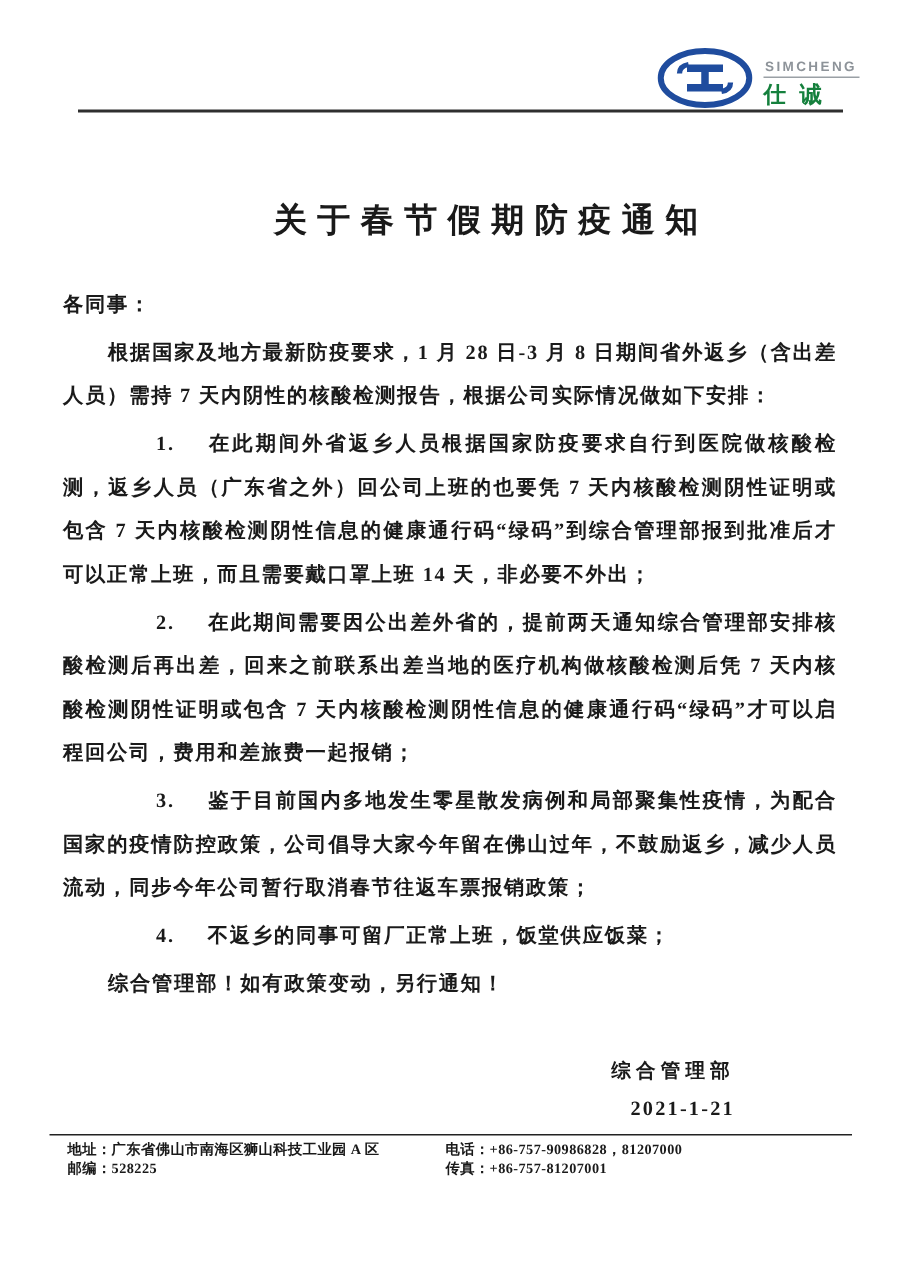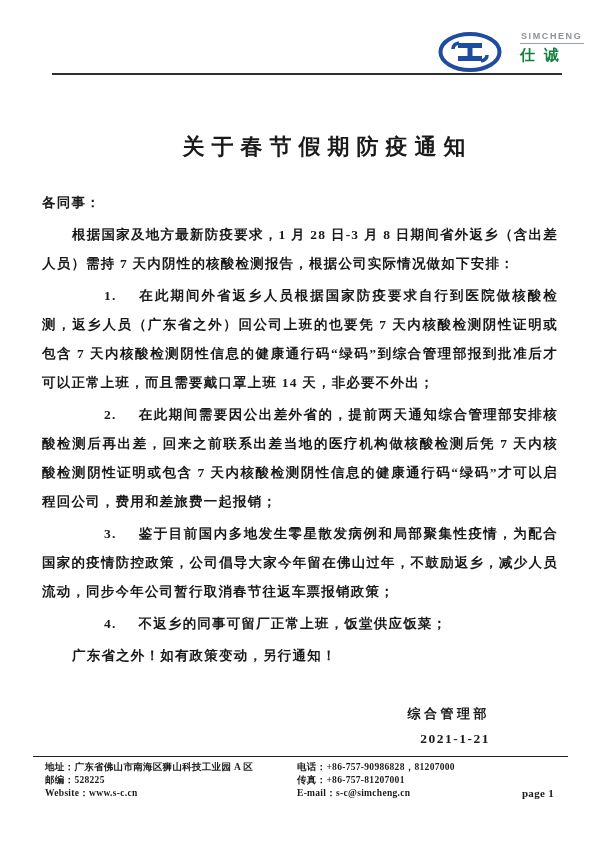--- a/index.html
+++ b/index.html
@@ -7,21 +7,21 @@
     position: relative;
     width: 600px;
     height: 848px;
     background: #ffffff;
     font-family: "Liberation Serif", "DejaVu Serif", serif;
     color: #1a1a1a;
     overflow: hidden;
   }
 
   
-  .logo { position: absolute; top: 31px; left: 437px; display: flex; align-items: flex-start; gap: 17px; }
+  .logo { position: absolute; top: 31px; left: 437px; display: flex; align-items: flex-end; gap: 6px; }
   .logo-mark { width: 66px; height: 42px; display: block; }
   .logo-text { display: flex; flex-direction: column; align-items: flex-start; }
   .logo-en {
     font-family: "Liberation Sans", "DejaVu Sans", sans-serif;
     font-size: 9px; font-weight: bold; color: #8d9399;
     letter-spacing: 1.6px; border-bottom: 1.5px solid #9aa0a5; padding: 0 2px 2px 1px;
   }
   .logo-cn { font-size: 15px; font-weight: bold; color: #15803d; letter-spacing: 9px; margin-top: 2px; }
   .header-rule { position: absolute; top: 73px; left: 52px; width: 510px; height: 2px; background: #2f2f2f; }
 
@@ -82,36 +82,31 @@
 
   <div class="body-text">
     <p>各同事：</p>
     <p class="indent">根据国家及地方最新防疫要求，1 月 28 日-3 月 8 日期间省外返乡（含出差人员）需持 7 天内阴性的核酸检测报告，根据公司实际情况做如下安排：</p>
 
     <p class="item"><span class="num">1.</span><span>在此期间外省返乡人员根据国家防疫要求自行到医院做核酸检测，返乡人员（广东省之外）回公司上班的也要凭 7 天内核酸检测阴性证明或包含 7 天内核酸检测阴性信息的健康通行码“绿码”到综合管理部报到批准后才可以正常上班，而且需要戴口罩上班 14 天，非必要不外出；</span></p>
     <p class="item"><span class="num">2.</span><span>在此期间需要因公出差外省的，提前两天通知综合管理部安排核酸检测后再出差，回来之前联系出差当地的医疗机构做核酸检测后凭 7 天内核酸检测阴性证明或包含 7 天内核酸检测阴性信息的健康通行码“绿码”才可以启程回公司，费用和差旅费一起报销；</span></p>
     <p class="item"><span class="num">3.</span><span>鉴于目前国内多地发生零星散发病例和局部聚集性疫情，为配合国家的疫情防控政策，公司倡导大家今年留在佛山过年，不鼓励返乡，减少人员流动，同步今年公司暂行取消春节往返车票报销政策；</span></p>
     <p class="item"><span class="num">4.</span><span>不返乡的同事可留厂正常上班，饭堂供应饭菜；</span></p>
 
-    <p class="indent">广东省之外！如有政策变动，另行通知！</p>
+    <p class="indent">综合管理部！如有政策变动，另行通知！</p>
   </div>
 
   <div class="sig-dept">综合管理部</div>
   <div class="sig-date">2021-1-21</div>
 
   <div class="footer-rule"></div>
   <div class="footer">
     <div class="frow">
       <span class="fleft"><span>地址：</span><span>广东省佛山市南海区狮山科技工业园 A 区</span></span>
       <span class="fmid"><span>电话：</span><span>+86-757-90986828，81207000</span></span>
     </div>
     <div class="frow">
       <span class="fleft"><span>邮编：</span><span>528225</span></span>
       <span class="fmid"><span>传真：</span><span>+86-757-81207001</span></span>
     </div>
-    <div class="frow">
-      <span class="fleft"><span>Website：</span><span>www.s-c.cn</span></span>
-      <span class="fmid"><span>E-mail：</span><span>s-c@simcheng.cn</span></span>
-      <span class="fpage">page 1</span>
-    </div>
   </div>
 
 </div>
 
 </body></html>

